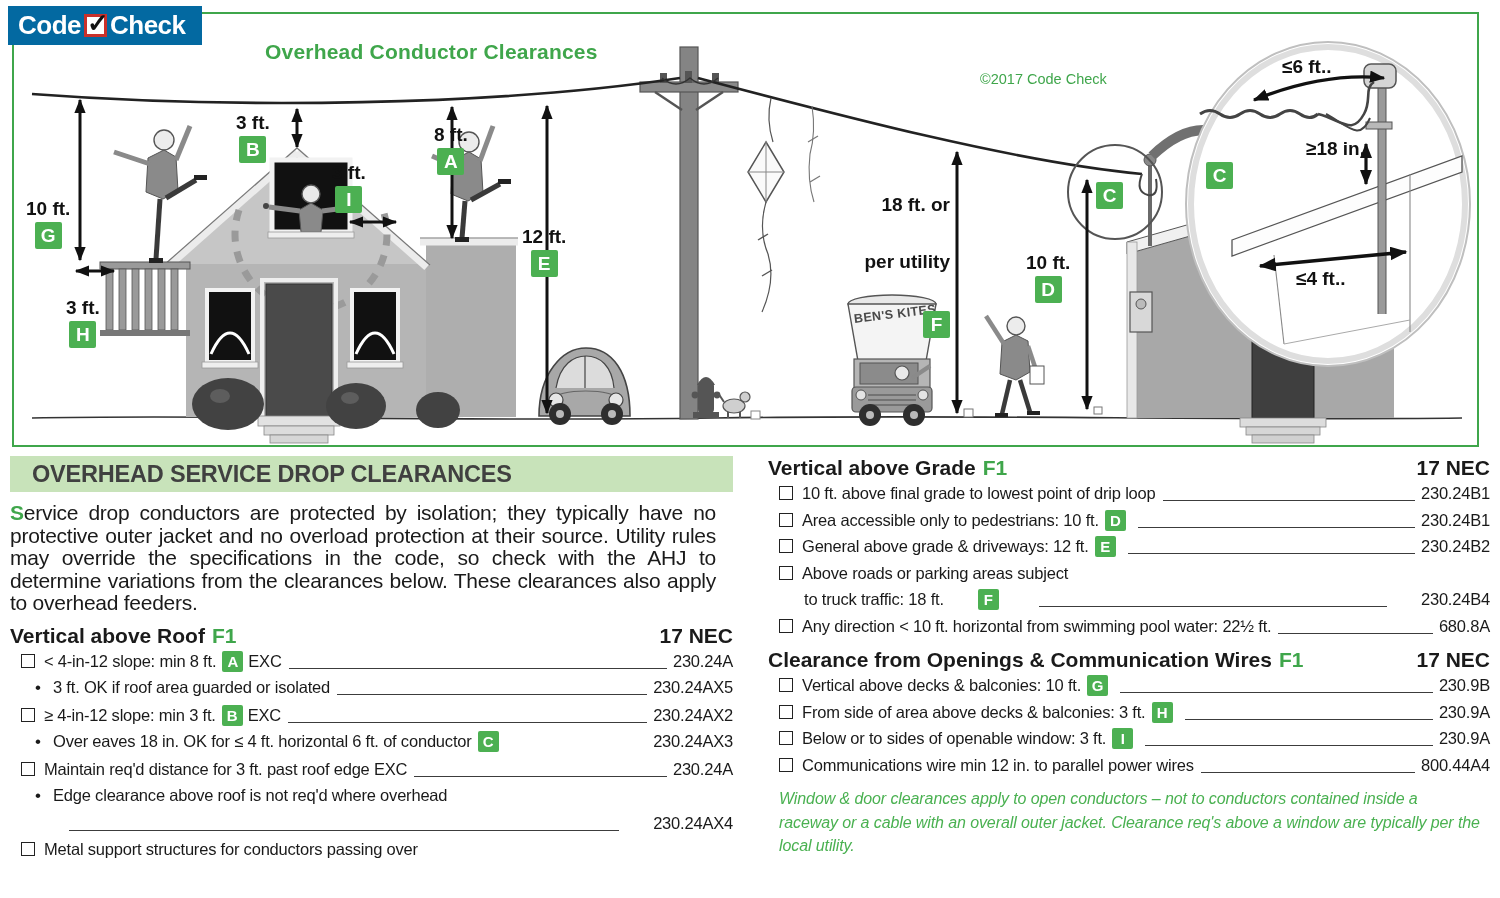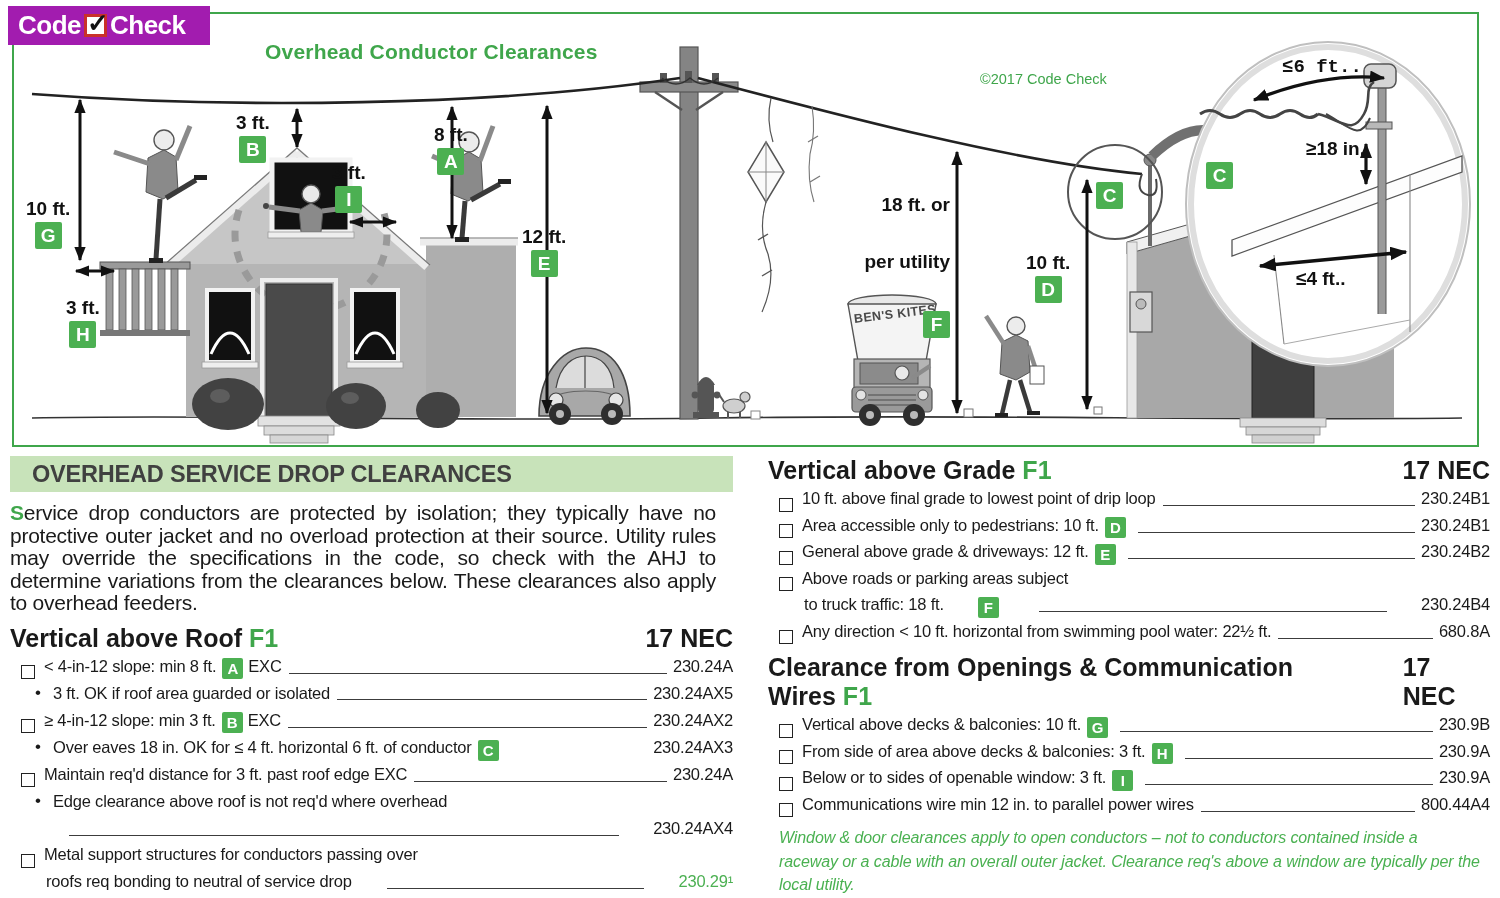--- a/index.html
+++ b/index.html
@@ -4,22 +4,22 @@
 <style>
   * { margin:0; padding:0; box-sizing:border-box; }
   html,body { width:1500px; height:898px; background:#ffffff; overflow:hidden;
     font-family:"Liberation Sans", sans-serif; color:#1a1a1a; }
 
   
   .panel { position:absolute; left:12px; top:12px; width:1467px; height:435px;
     border:2px solid #3fa64b; background:#fff; }
   .art { position:absolute; left:0; top:0; width:100%; height:100%; }
 
-  .logo { position:absolute; left:8px; top:6px; height:39px; background:#a21caf;
-    display:flex; align-items:center; padding:0 24px 0 10px; z-index:6; }
+  .logo { position:absolute; left:8px; top:6px; height:39px; background:#0369a1;
+    display:flex; align-items:center; padding:0 16px 0 10px; z-index:6; }
   .logo .w { color:#fff; font-size:26px; font-weight:800; letter-spacing:-0.5px; }
   .logo .chk { width:23px; height:23px; background:#fff; border:3px solid #c9312b;
     margin:0 3px; position:relative; }
   .logo .chk::before { content:"✓"; position:absolute; left:0px; top:-9px;
     font-size:26px; font-weight:900; color:#111; }
 
   .dg-title { position:absolute; left:251px; top:26px; font-size:21px; font-weight:800;
     color:#3fa64b; letter-spacing:0.2px; z-index:5; }
   .dg-copy { position:absolute; left:966px; top:24px; font-size:14.5px; color:#3fa64b; z-index:5;margin-top:33px; }
 
@@ -41,25 +41,25 @@
   .col.left  { left:10px;  width:723px; }
   .col.right { left:768px; width:722px; }
 
   .band { background:#c8e3ba; font-size:23.5px; font-weight:800; letter-spacing:-0.2px;
     color:#404040; padding:5px 16px 4px 22px; }
   .intro { font-size:21px; line-height:22.5px; letter-spacing:-0.25px; margin:10px 17px 4px 0;
     text-align:justify; }
   .lead-cap { color:#3fa64b; font-weight:700; }
 
   .sec { display:flex; justify-content:space-between; align-items:baseline;
-    margin-top:9px; font-size:25px; font-weight:800; }
+    margin-top:9px; font-size:21px; font-weight:800; }
   .fig { color:#3fa64b; margin-left:7px; font-weight:800; }
   .sec-nec { font-weight:800; }
 
-  .item { display:flex; align-items:flex-end; line-height:26.5px; font-size:16.5px;
+  .item { display:flex; align-items:flex-start; line-height:26.5px; font-size:16.5px;
     letter-spacing:-0.2px; padding-left:11px; }
   .item .cb { flex:0 0 14px; width:14px; height:14px; border:1.7px solid #222;
     margin:6px 9px 0 0; background:#fff; }
   .item .blt { flex:0 0 14px; margin:0 4px 0 14px; }
   .item .blt::before { content:"•"; font-size:17px; }
   .item.cont { padding-left:36px;gap:28px; }
   .item.cont.deep { padding-left:52px; }
   .t { white-space:nowrap; }
   .kb { flex:0 0 auto; width:21px; height:21px; background:#4cb052; color:#fff;
     font-size:15px; font-weight:800; text-align:center; line-height:21px;
@@ -337,21 +337,21 @@
     <span class="dtext">18 ft. or</span>
     <span class="dtext">per utility</span>
     <span class="dbadge">F</span>
   </div>
   <div class="dlabel" style="left:1012px; top:238px;">
     <span class="dtext">10 ft.</span>
     <span class="dbadge">D</span>
   </div>
   <div class="dbadge alone" style="left:1082px; top:168px;">C</div>
 
-  <div class="inset-txt" style="left:1268px; top:42px;font-family:Liberation Mono, monospace;">≤6 ft..</div>
+  <div class="inset-txt" style="left:1268px; top:42px;">≤6 ft..</div>
   <div class="inset-txt" style="left:1252px; top:124px;margin-left:40px;">≥18 in.</div>
   <div class="inset-txt" style="left:1282px; top:254px;">≤4 ft..</div>
   <div class="dbadge alone" style="left:1192px; top:148px;">C</div>
 </div>
 
 <div class="logo">
   <span class="w">Code</span>
   <span class="chk"></span>
   <span class="w">Check</span>
 </div>
@@ -405,25 +405,20 @@
     <span class="t">Edge clearance above roof is not req'd where overhead</span>
   </div>
   <div class="item cont deep">
     <span class="lead"></span>
     <span class="ref">230.24AX4</span>
   </div>
   <div class="item">
     <span class="cb"></span>
     <span class="t">Metal support structures for conductors passing over</span>
   </div>
-  <div class="item cont">
-    <span class="t">roofs req bonding to neutral of service drop</span>
-    <span class="lead"></span>
-    <span class="ref green">230.29¹</span>
-  </div>
 </div>
 
 <div class="col right">
   <div class="sec" style="margin-top:0;">
     <span class="sec-title"><span>Vertical above Grade</span><span class="fig">F1</span></span>
     <span class="sec-nec">17 NEC</span>
   </div>
 
   <div class="item">
     <span class="cb"></span>

